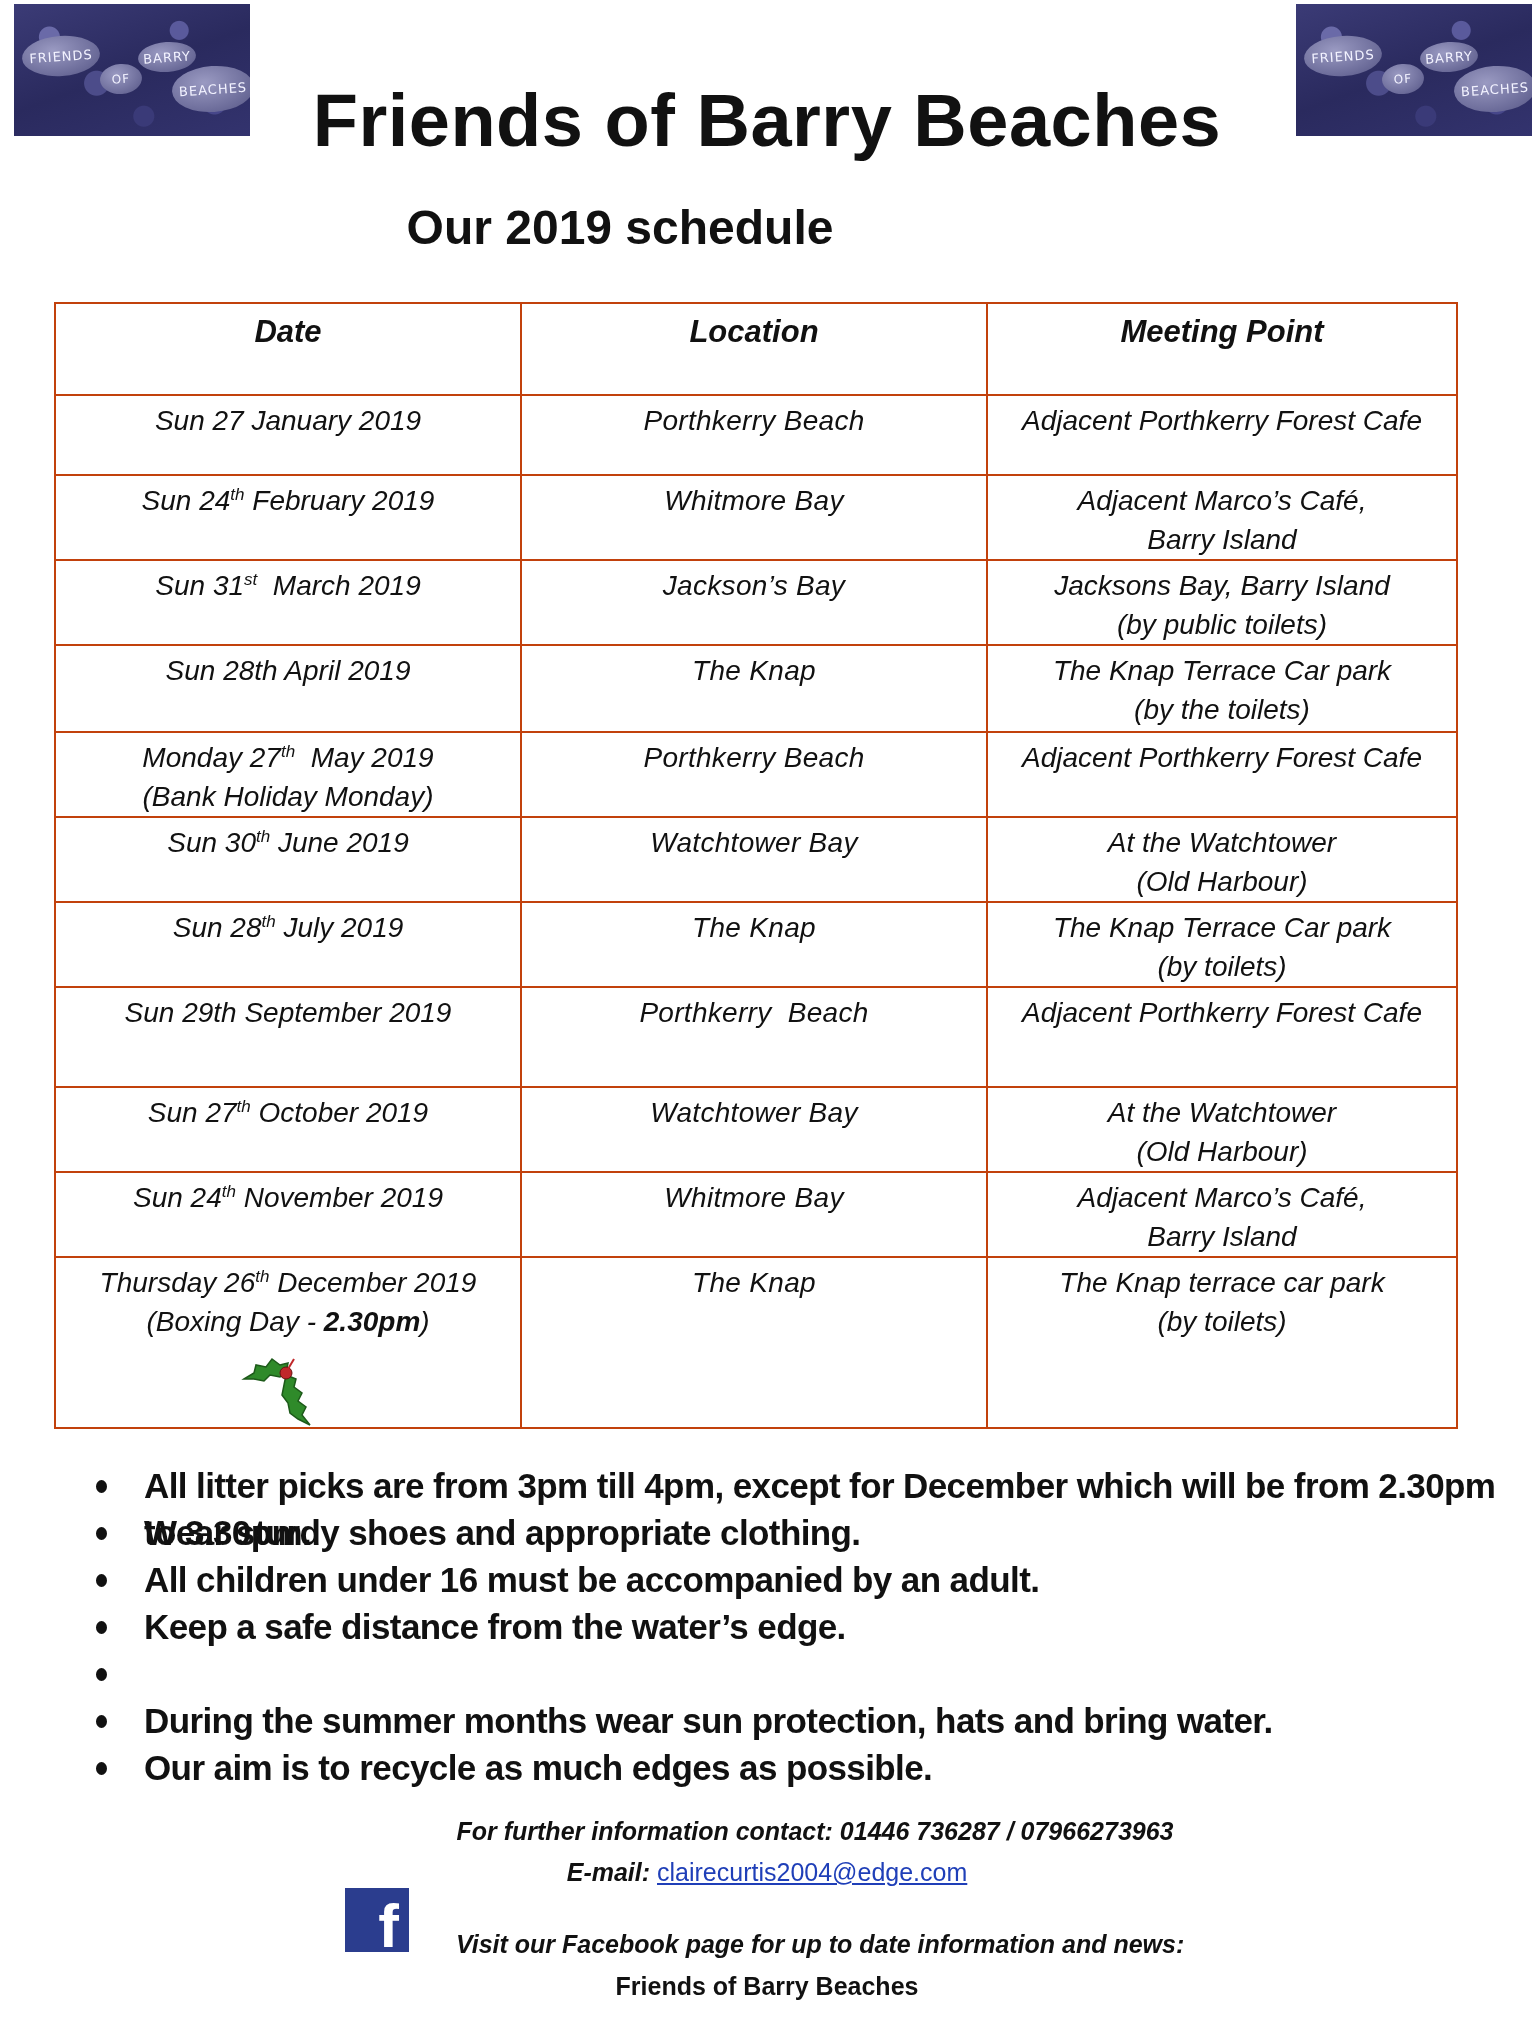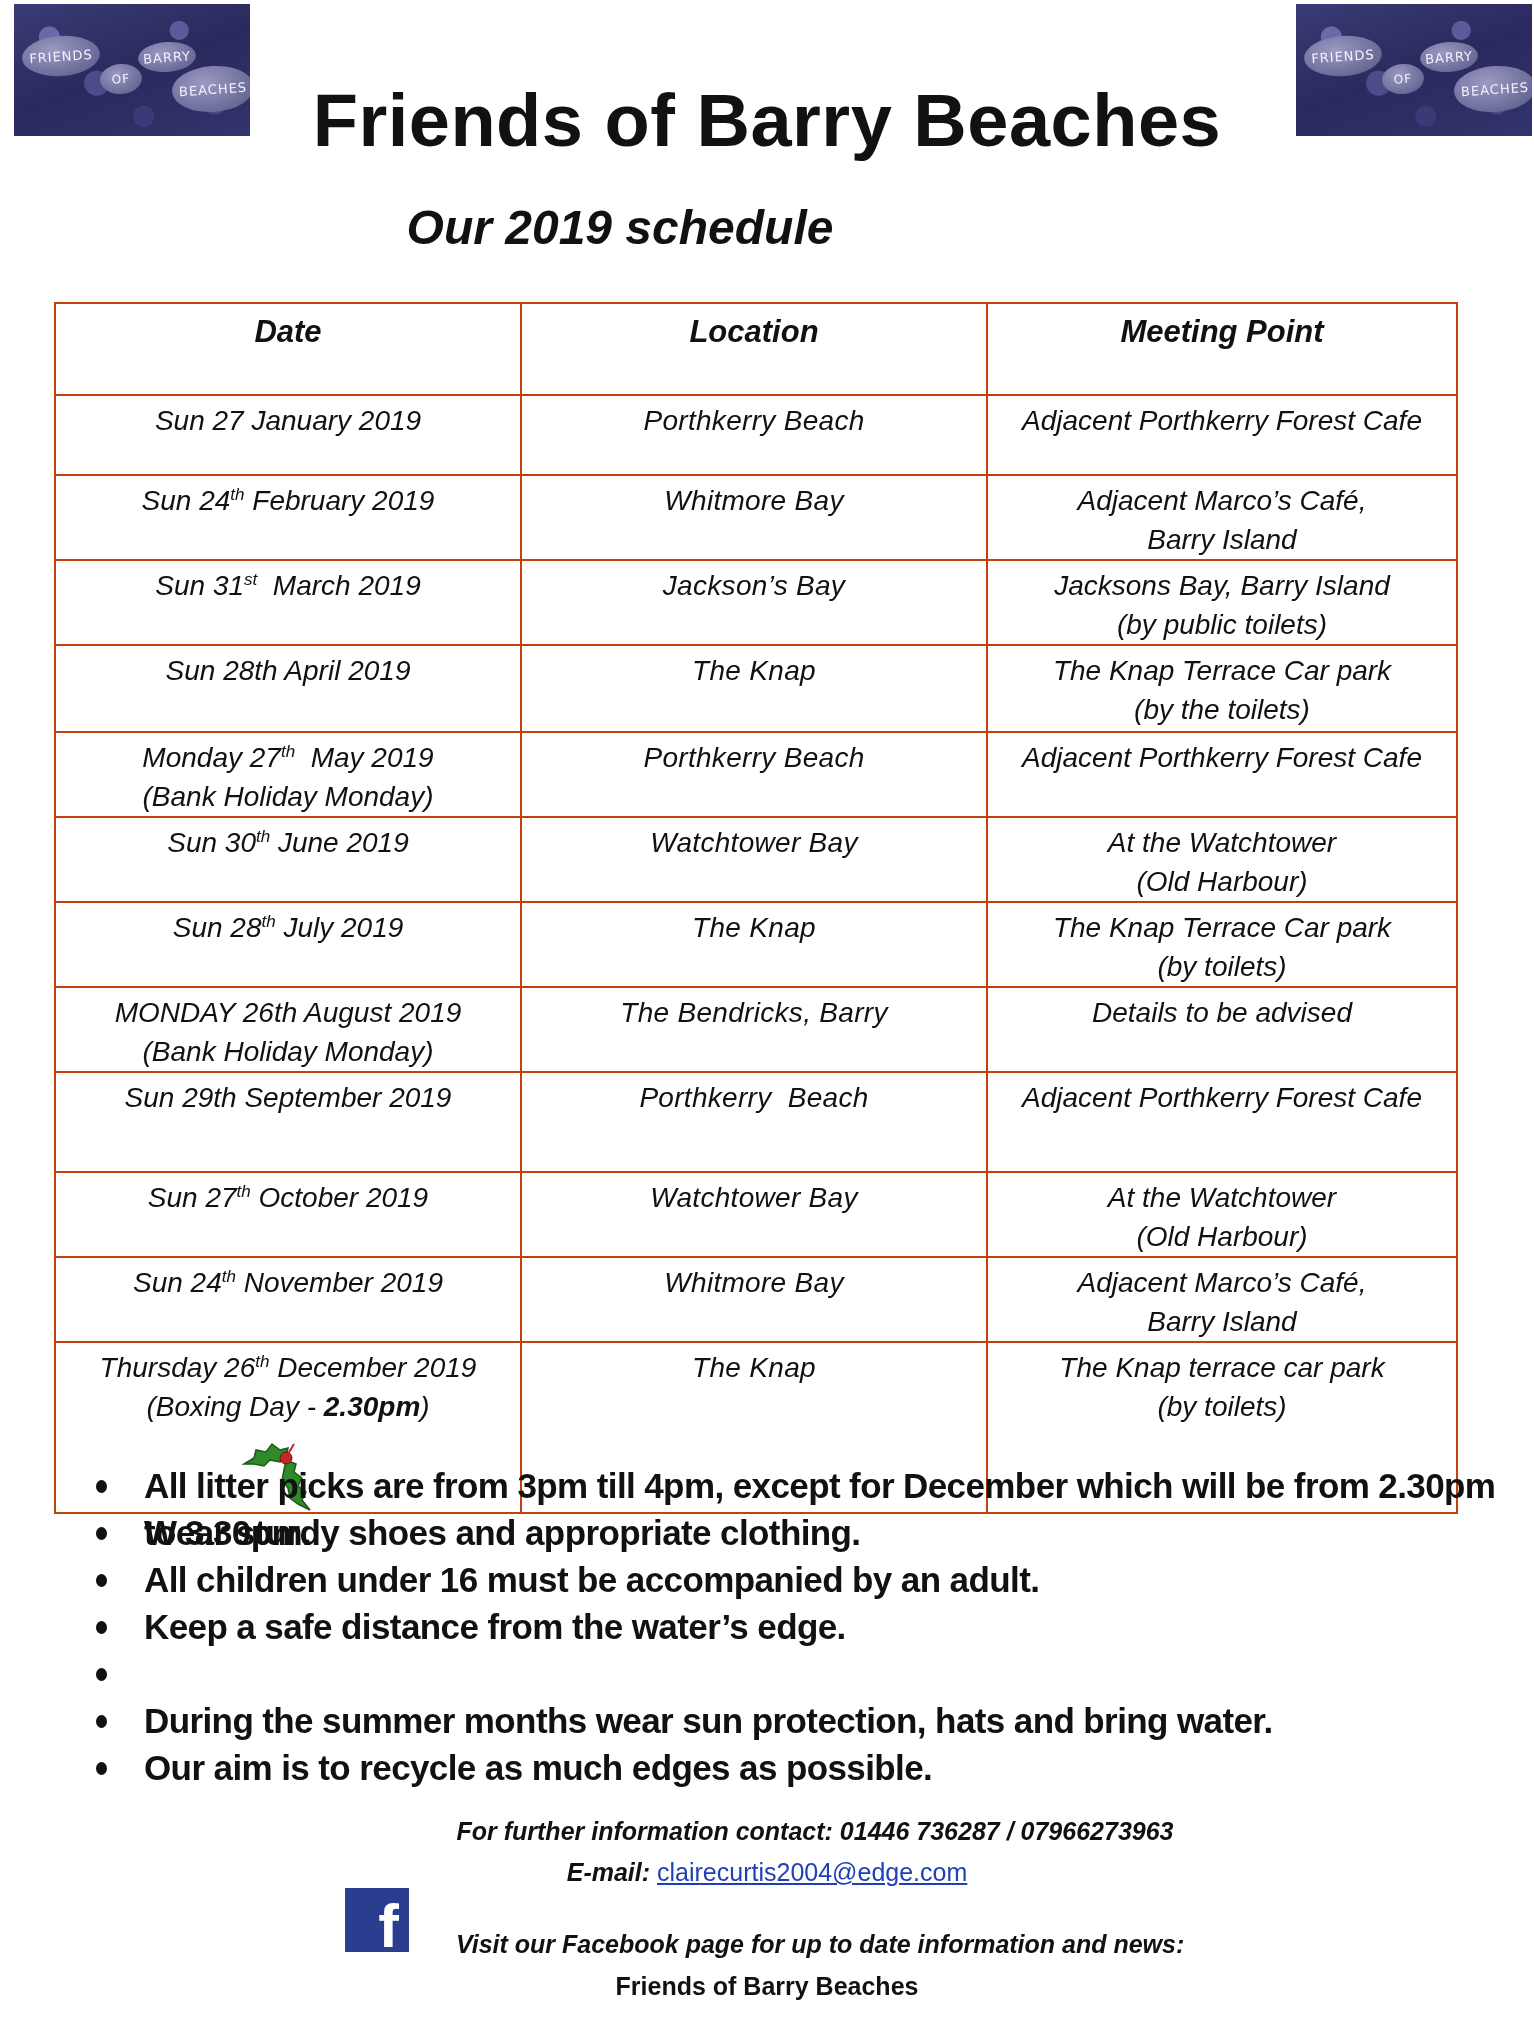--- a/index.html
+++ b/index.html
@@ -30,21 +30,21 @@
   .s2 { left: 86px; top: 60px; width: 42px; height: 30px; font-size: 12px; }
   .s3 { left: 124px; top: 38px; width: 58px; height: 30px; }
   .s4 { left: 158px; top: 62px; width: 82px; height: 46px; }
 
   .title {
     position: absolute; left: 0; width: 1534px; top: 78px; text-align: center;
     font-size: 74px; font-weight: bold; letter-spacing: 0.5px;
   }
   .subtitle {
     position: absolute; left: 0; width: 1240px; top: 200px; text-align: center;
-    font-size: 48px; font-weight: bold; font-style: italic;
+    font-size: 48px; font-weight: bold; 
   }
 
   table.schedule {
     position: absolute; left: 54px; top: 302px; width: 1402px;
     border-collapse: collapse; table-layout: fixed;
   }
   table.schedule td, table.schedule th {
     border: 2px solid #c2410c; text-align: center; vertical-align: top;
     font-size: 28px; line-height: 39px; padding: 5px 6px 0 6px; font-weight: normal; font-style: italic;
   }
@@ -185,30 +185,20 @@
       <tr style="height: 80px;">
         <td>
           <span class="cell-line"><span>Sun 28</span><sup>th</sup><span style="white-space: pre;"> July 2019</span></span>
         </td>
         <td class="loc" style="white-space: pre;">The Knap</td>
         <td>
           <span class="cell-line">The Knap Terrace Car park</span>
           <span class="cell-line">(by toilets)</span>
         </td>
       </tr>
-      <tr style="height: 80px;">
-        <td>
-          <span class="cell-line"><span>MONDAY 26th August 2019</span></span>
-          <span class="cell-line"><span style="white-space: pre;">(Bank Holiday Monday)</span></span>
-        </td>
-        <td class="loc" style="white-space: pre;">The Bendricks, Barry</td>
-        <td>
-          <span class="cell-line">Details to be advised</span>
-        </td>
-      </tr>
       <tr style="height: 100px;">
         <td>
           <span class="cell-line"><span>Sun 29th September 2019</span></span>
         </td>
         <td class="loc" style="white-space: pre;">Porthkerry  Beach</td>
         <td>
           <span class="cell-line">Adjacent Porthkerry Forest Cafe</span>
         </td>
       </tr>
       <tr style="height: 79px;">

